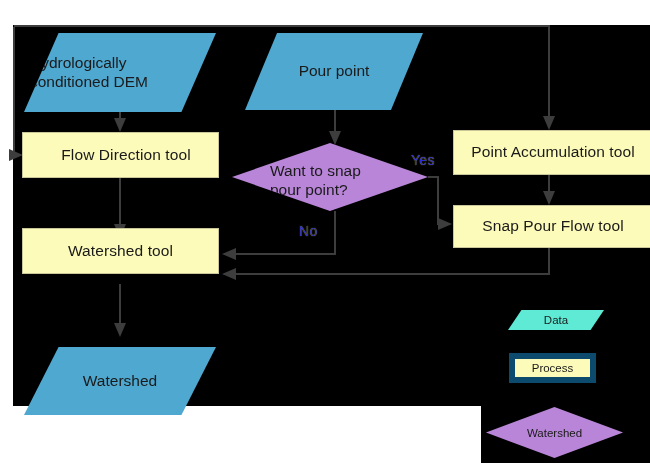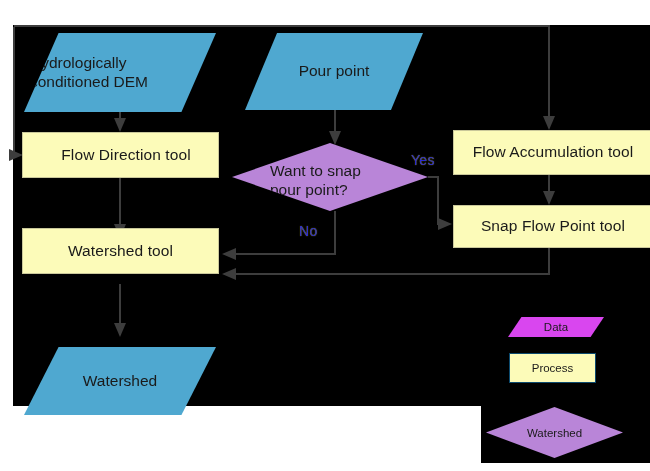--- a/index.html
+++ b/index.html
@@ -74,29 +74,28 @@
   .branch-lbl {
     position: absolute;
     font-size: 14px;
     color: #2b2bd0;
     font-family: "Liberation Sans", sans-serif;
     text-shadow: 0 0 1px #b8b800;
     letter-spacing: .3px;
   }
   .legend-item { position: absolute; }
   .legend-data {
-    background: #d946ef;
+    background: #5eead4;
     font-size: 11.5px;
     -webkit-clip-path: polygon(14% 0%, 100% 0%, 86% 100%, 0% 100%);
     clip-path: polygon(14% 0%, 100% 0%, 86% 100%, 0% 100%);
-    margin-top: 7px;
   }
   .legend-proc {
     background: #FCFBB9;
-    border: 1px solid #0c4a6e;
+    border: 6px solid #0c4a6e;
     font-size: 11.5px;
   }
   .legend-dec {
     background: #B985D8;
     font-size: 11.5px;
     -webkit-clip-path: polygon(50% 0%, 100% 50%, 50% 100%, 0% 50%);
     clip-path: polygon(50% 0%, 100% 50%, 50% 100%, 0% 50%);
   }
 </style>
 </head>
@@ -141,29 +140,29 @@
 
   <div class="node data-shape" style="left:245px; top:33px; width:178px; height:77px;">
     <span class="lbl">Pour point</span>
   </div>
 
   <div class="node proc" style="left:22px; top:132px; width:197px; height:46px;padding-left:11px;">
     <span class="lbl">Flow Direction tool</span>
   </div>
 
   <div class="node proc" style="left:453px; top:130px; width:200px; height:45px;">
-    <span class="lbl">Flow Accumulation tool</span>
+    <span class="lbl">Point Accumulation tool</span>
   </div>
 
   <div class="node decision" style="left:232px; top:143px; width:196px; height:68px;">
     <span class="lbl multi" style="max-width:120px;margin-top:7px;">Want to snap pour point?</span>
   </div>
 
   <div class="node proc" style="left:453px; top:205px; width:200px; height:43px;">
-    <span class="lbl">Snap Flow Point tool</span>
+    <span class="lbl">Snap Pour Flow tool</span>
   </div>
 
   <div class="node proc" style="left:22px; top:228px; width:197px; height:46px;">
     <span class="lbl">Watershed tool</span>
   </div>
 
   <div class="node data-shape" style="left:24px; top:337px; width:192px; height:68px;margin-top:10px;">
     <span class="lbl">Watershed</span>
   </div>
 

